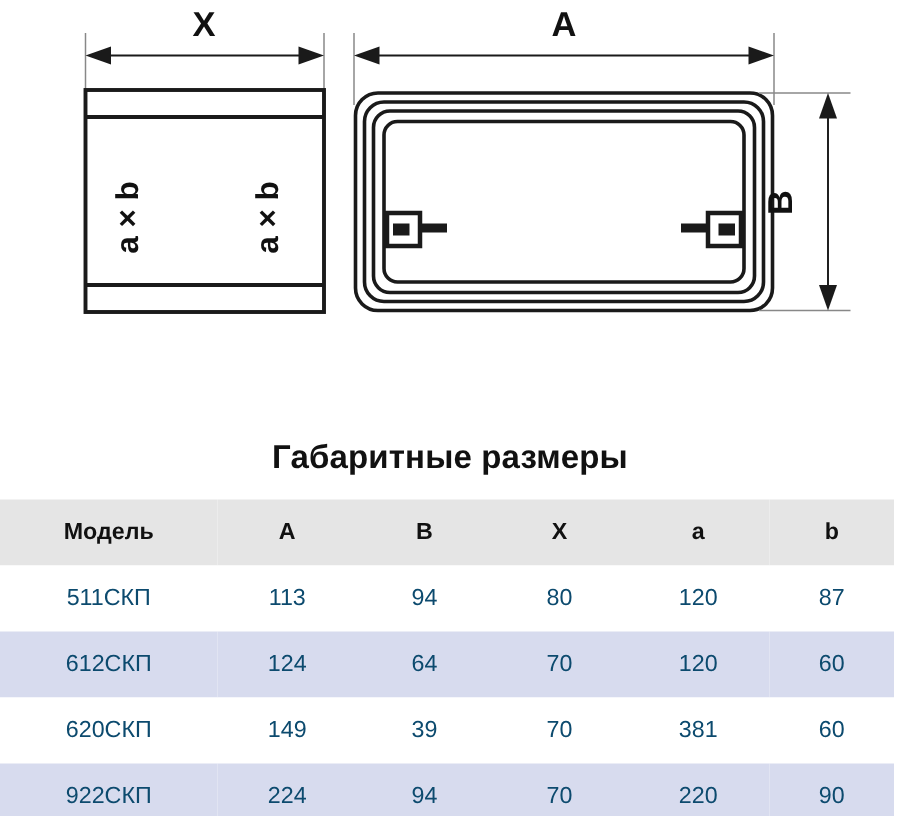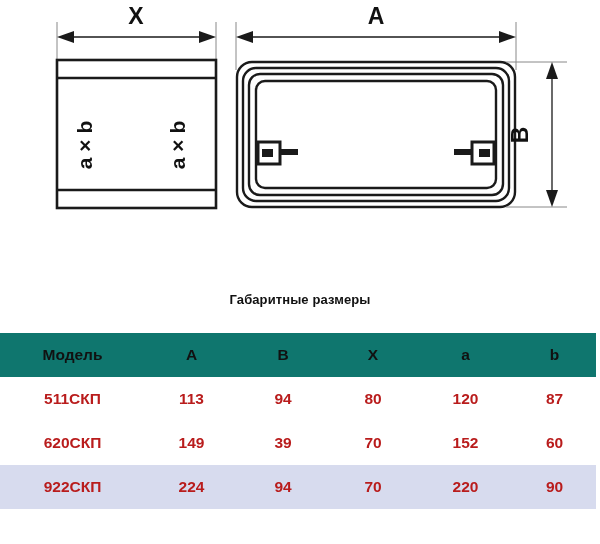--- a/index.html
+++ b/index.html
@@ -36,21 +36,21 @@
     height: 250px;
   }
 
   
   #table-title {
     position: absolute;
     left: 0;
     top: 292px;
     width: 600px;
     text-align: center;
-    font-size: 13px;
+    font-size: 22px;
     font-weight: bold;
     letter-spacing: 0.1px;
     color: #111111;
   }
 
   
   #dim-table-wrap {
     position: absolute;
     left: 0;
     top: 333px;
@@ -70,22 +70,22 @@
     text-align: center;
     vertical-align: middle;
     border: none;
     white-space: nowrap;
   }
   table.dim-table thead th {
     font-weight: bold;
     color: #111111;
   }
   table.dim-table tbody td {
-    font-weight: bold;
-    color: #b91c1c;
+    font-weight: normal;
+    color: #0c4a6e;
   }
   
   .col-model { width: 145px; }
   .col-a     { width: 93px; }
   .col-b     { width: 90px; }
   .col-x     { width: 90px; }
   .col-aa    { width: 95px; }
   .col-bb    { width: 83px; }
 
   tr.row-odd  { background: #ffffff; }
@@ -159,44 +159,52 @@
         <text x="528" y="135" text-anchor="middle" transform="rotate(-90 528 135)" font-family="Liberation Sans, sans-serif" font-size="23" font-weight="bold" fill="#111111">B</text>
       </g>
     </svg>
   </div>
 
   <div id="table-title">Габаритные размеры</div>
 
   <div id="dim-table-wrap">
     <table class="dim-table">
       <thead>
-        <tr style="background: #0f766e;">
+        <tr style="background: #e5e5e5;">
           <th class="col-model">Модель</th>
           <th class="col-a">A</th>
           <th class="col-b">B</th>
           <th class="col-x">X</th>
           <th class="col-aa">a</th>
           <th class="col-bb">b</th>
         </tr>
       </thead>
       <tbody>
         <tr class="row-odd" style="background: rgb(255, 255, 255);">
           <td>511СКП</td>
           <td>113</td>
           <td>94</td>
           <td>80</td>
           <td>120</td>
           <td>87</td>
         </tr>
+        <tr class="row-even" style="background: rgb(215, 219, 238);">
+          <td>612СКП</td>
+          <td>124</td>
+          <td>64</td>
+          <td>70</td>
+          <td>120</td>
+          <td>60</td>
+        </tr>
         <tr class="row-odd" style="background: rgb(255, 255, 255);">
           <td>620СКП</td>
           <td>149</td>
           <td>39</td>
           <td>70</td>
-          <td>152</td>
+          <td>381</td>
           <td>60</td>
         </tr>
         <tr class="row-even" style="background: rgb(215, 219, 238);">
           <td>922СКП</td>
           <td>224</td>
           <td>94</td>
           <td>70</td>
           <td>220</td>
           <td>90</td>
         </tr>

